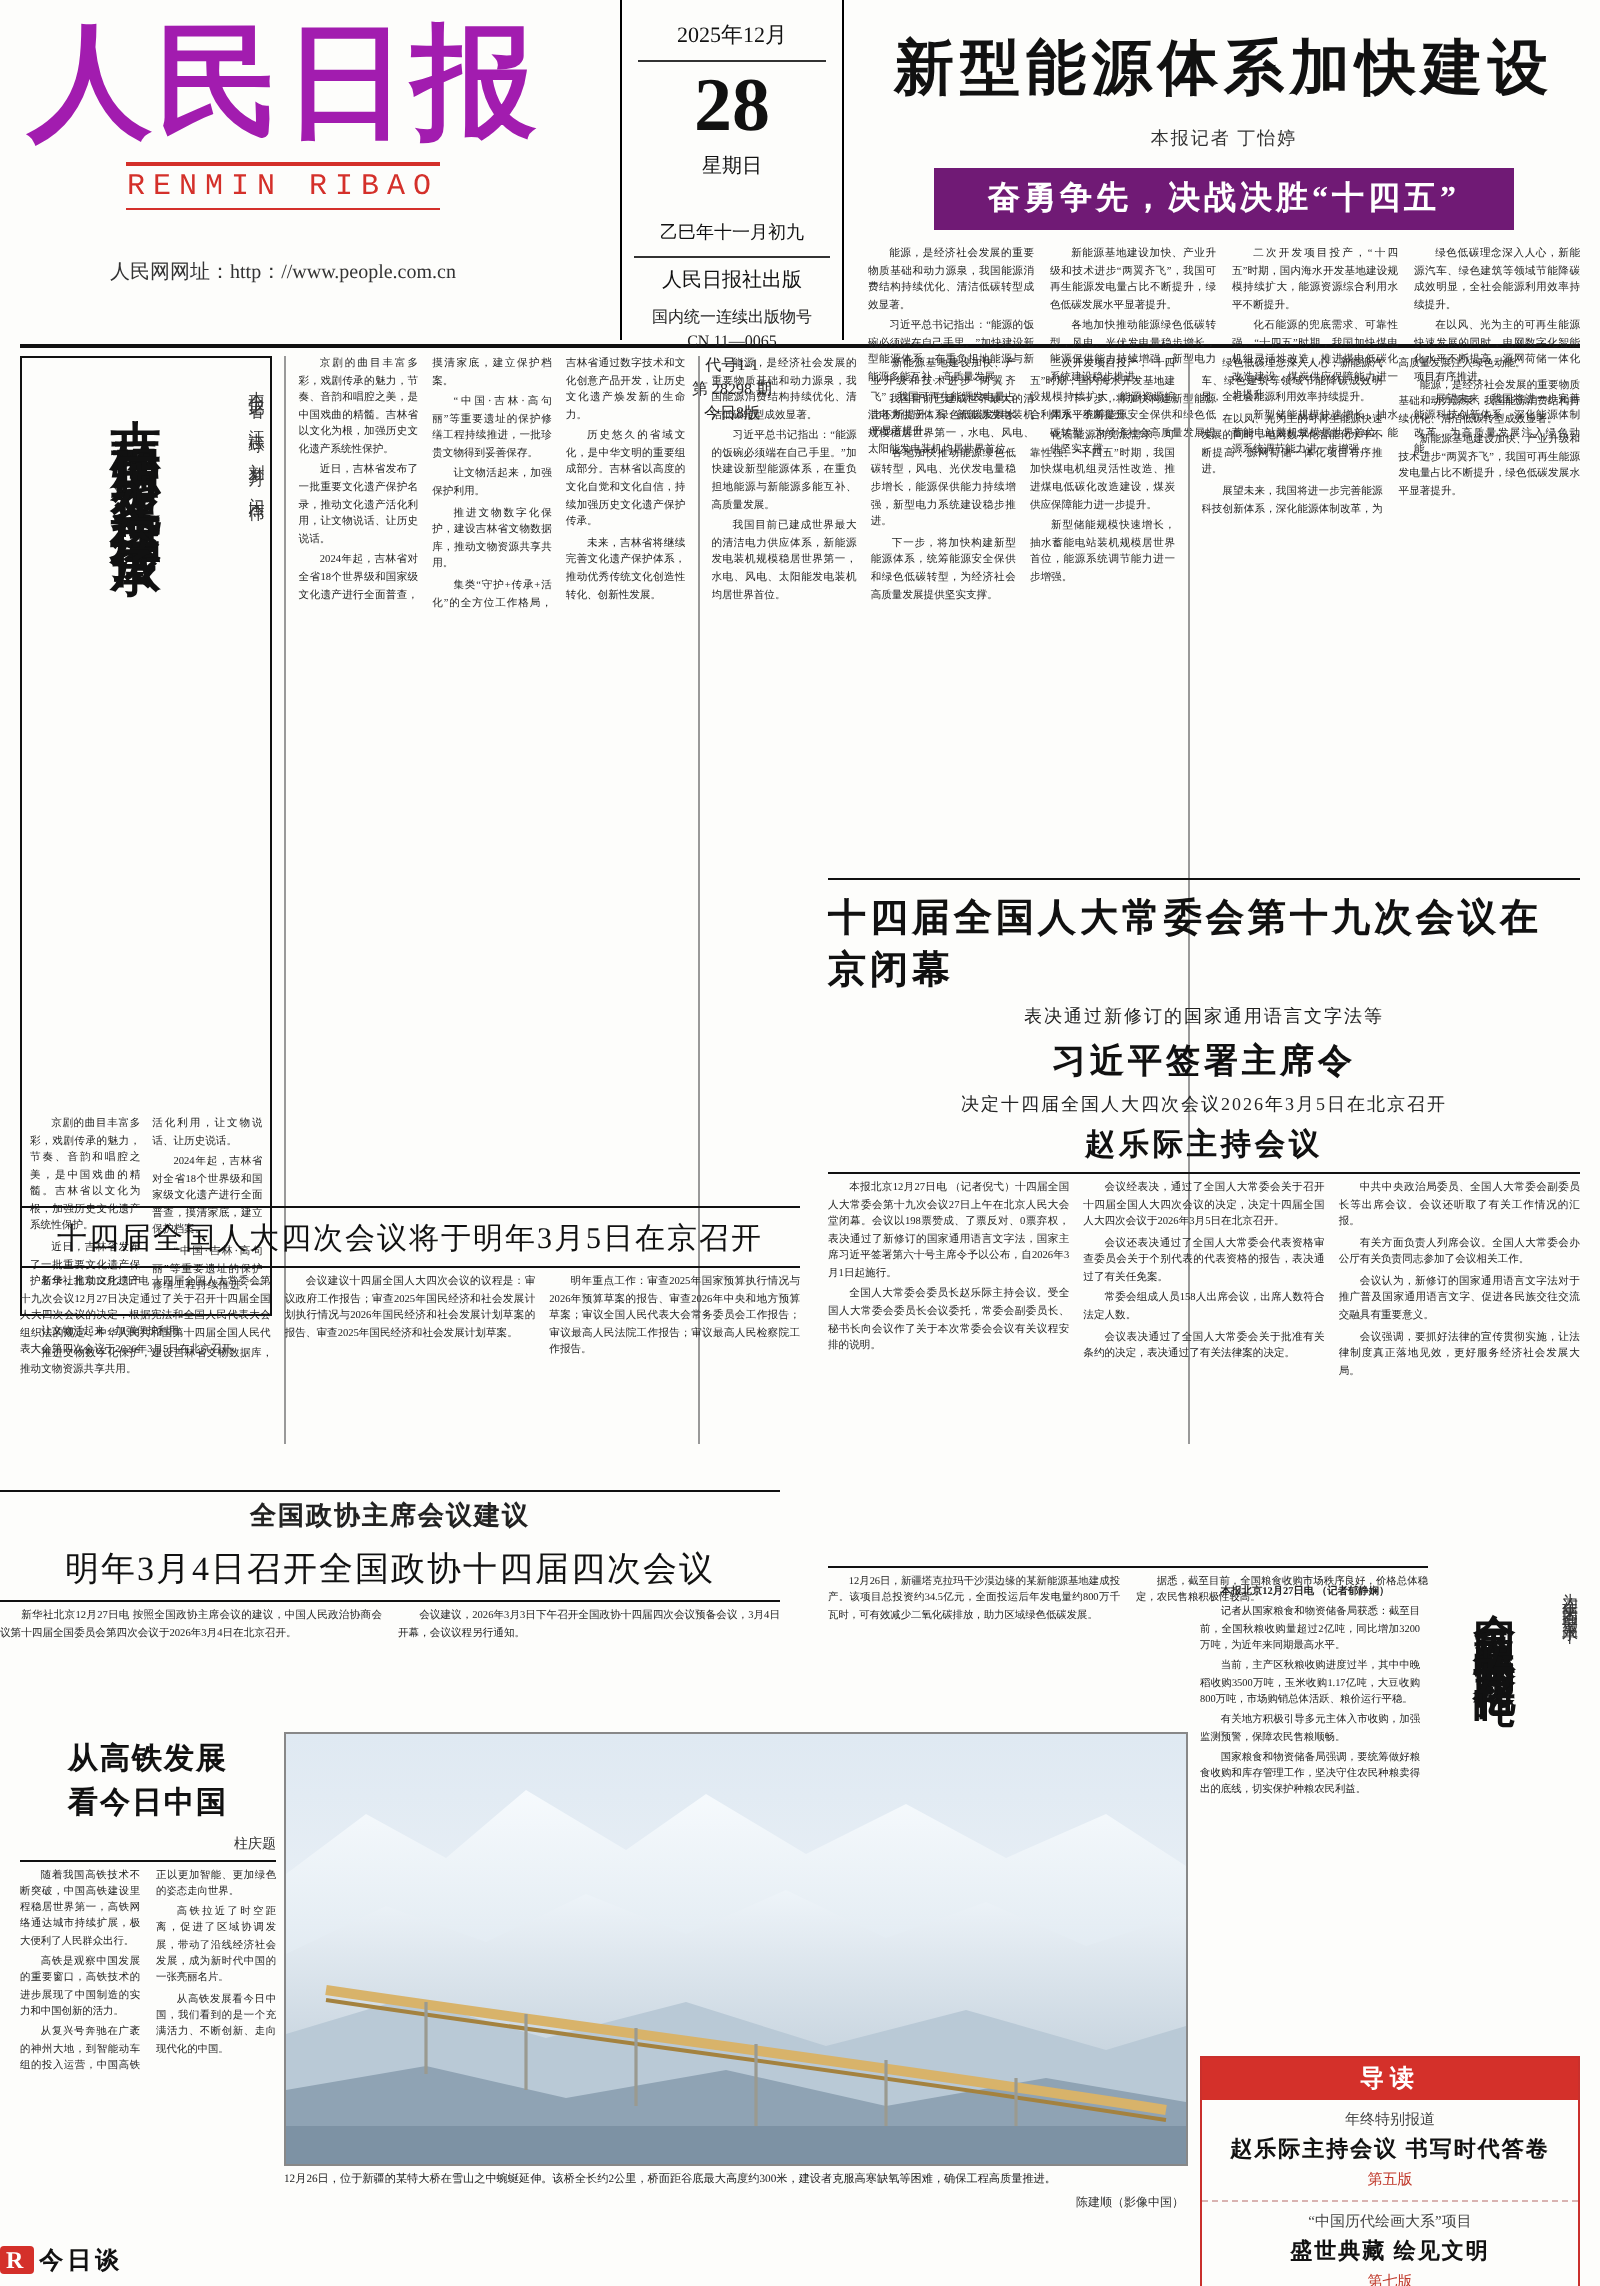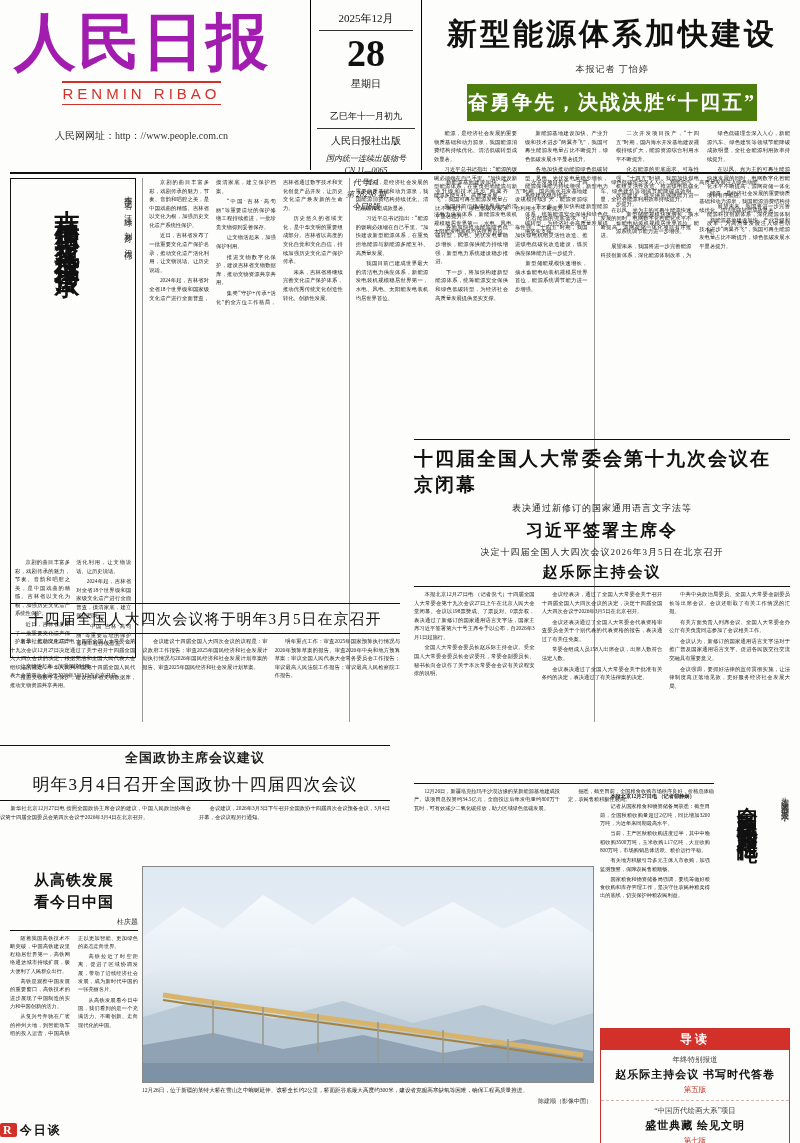--- a/index.html
+++ b/index.html
@@ -13,40 +13,40 @@
   
   .masthead{display:flex;height:170px;border-bottom:0px;}
   .mh-left{width:290px;padding:10px 6px 0 14px;}
   .logo{
     font-family:"Liberation Serif", serif;
     font-size:62px;font-weight:bold;letter-spacing:2px;color:#a21caf;
     line-height:1.05;white-space:nowrap;
   }
   .logo-pinyin{
     margin-top:6px;font-size:15px;letter-spacing:4px;color:#d4302a;
-    font-family:Liberation Sans, sans-serif;border-top:2px solid #d4302a;
+    font-family:Liberation Mono, monospace;border-top:2px solid #d4302a;
     border-bottom:1px solid #d4302a;display:inline-block;padding:2px 0;
   }
   .mh-web{margin-top:24px;font-size:10px;color:#333;text-align:center;width:255px;}
   .mh-mid{width:110px;border-left:1px solid #000;border-right:1px solid #000;
     text-align:center;padding-top:10px;font-size:10px;line-height:1.5;}
   .mh-mid .date{font-size:11px;border-bottom:1px solid #333;padding-bottom:3px;margin:0 8px;}
   .mh-mid .day{font-size:38px;font-weight:bold;line-height:1.1;margin:2px 0;}
   .mh-mid .wk{font-size:10px;}
   .mh-mid .lunar{font-size:9px;border-bottom:1px solid #333;padding-bottom:4px;margin:19px 6px 4px;}
   .mh-mid .pub{font-size:10px;margin-top:4px;}
-  .mh-mid .sub{font-size:8px;line-height:1.5;margin-top:5px;color:#222;font-style:italic;}
+  .mh-mid .sub{font-size:8px;line-height:1.5;margin-top:5px;color:#222;}
   .mh-right{flex:1;padding:6px 10px 0 12px;}
   .headline-main{
     font-size:30px;font-weight:bold;letter-spacing:3px;text-align:center;
     color:#111;margin-top:8px;
   }
   .byline{font-size:9px;text-align:center;margin-top:8px;color:#333;letter-spacing:1px;}
   .redbar{
-    margin:8px auto 0;background:#4d7c0f;color:#fff;font-size:20px;font-weight:bold;
+    margin:8px auto 0;background:#701a75;color:#fff;font-size:16px;font-weight:bold;
     letter-spacing:2px;text-align:center;padding:5px 0;width:290px;
   }
   .mh-right .cols{display:flex;gap:8px;margin-top:8px;}
   .mh-right .cols .col{flex:1;font-size:5.3px;line-height:1.62;text-align:justify;color:#222;}
 
   
   .hr-thick{border-top:2px solid #111;margin:4px 0;}
   .hr-thin{border-top:1px solid #111;margin:3px 0;}
 
   

